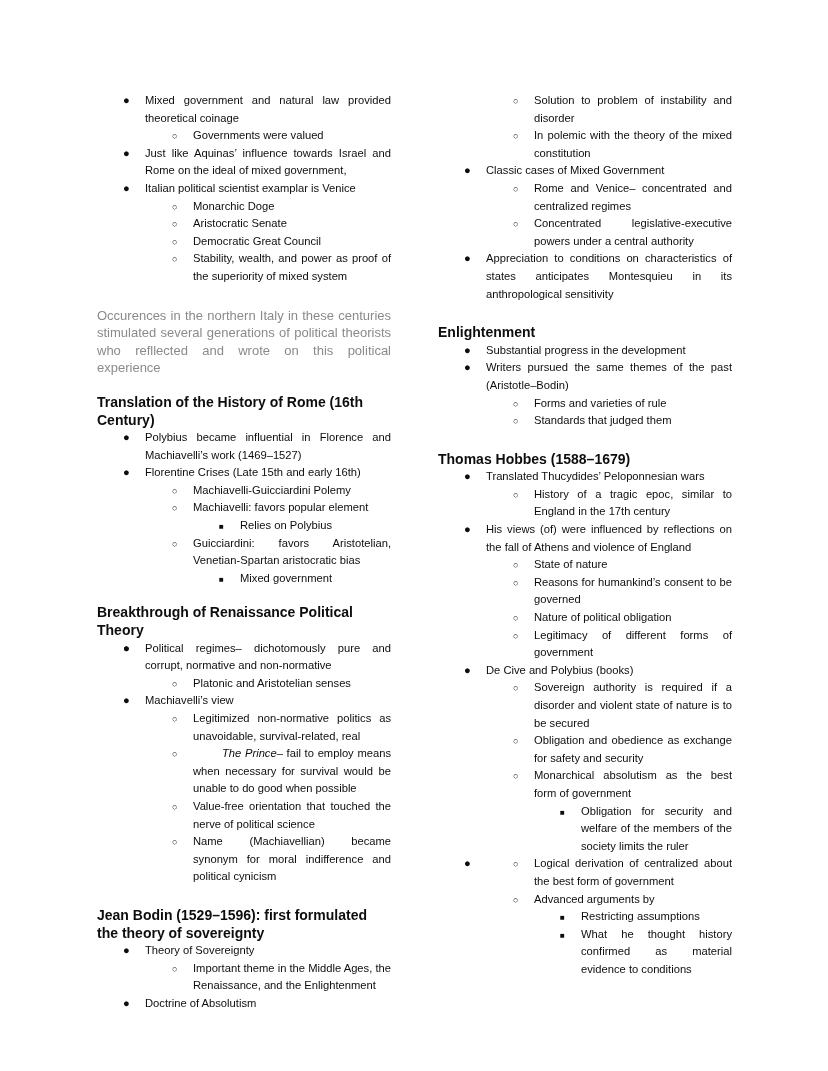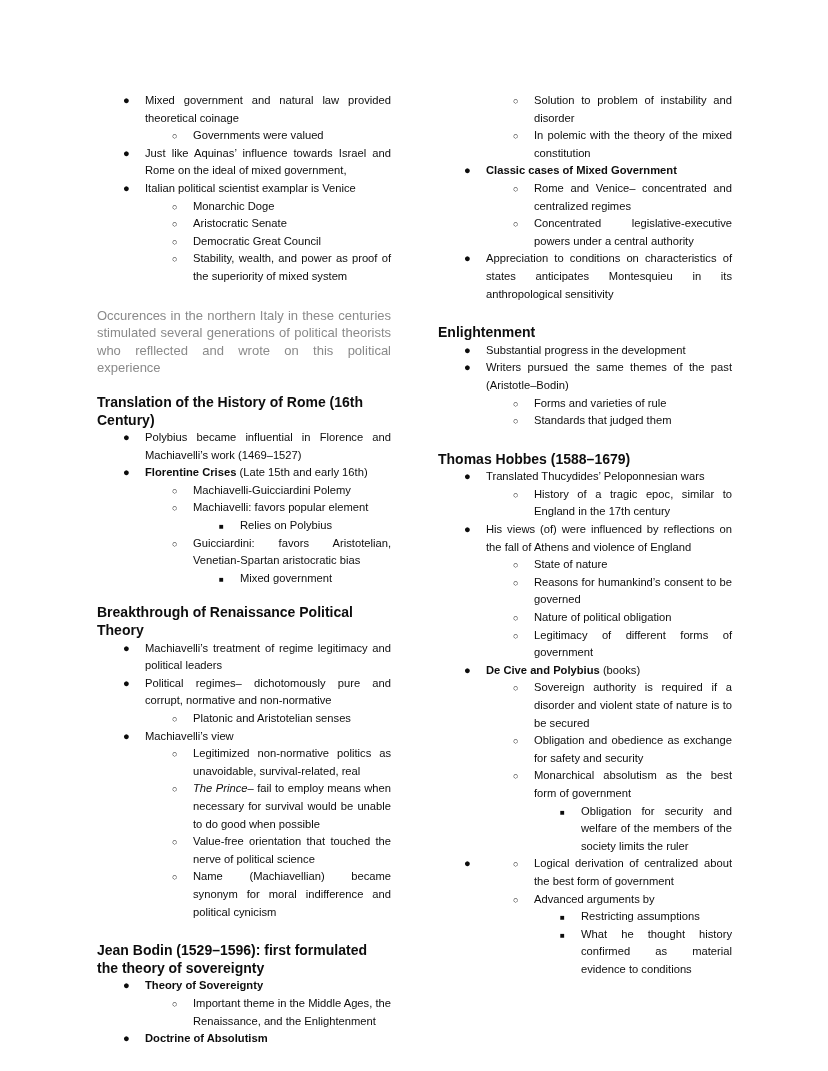--- a/index.html
+++ b/index.html
@@ -83,22 +83,22 @@
   
   .lv3 { padding-left: 143px; }
   .lv3 > .mk {
     position: absolute;
     left: 122px;
     top: 0;
     font-size: 8px;
     line-height: 19px;
   }
 
-  .b  { font-weight: bold; }
-  .i  { font-style: italic; }
+  .b  { font-weight: normal; }
+  .i  { font-style: italic; margin-left: 29px; }
   .gap-md { height: 17px; }
   .gap-lg { height: 21px; }
 </style>
 </head>
 <body>
 
 <div class="page">
 
   <div class="col col-left">
     <ul>
@@ -169,21 +169,20 @@
           <span class="mk">■</span>
           <span class="txt">Mixed government</span>
         </li>
       </ul>
     <div class="gap-md"></div>
 
     <h2 class="heading"><span>Breakthrough of Renaissance Political Theory</span></h2>
     <ul>
         <li class="lv1">
           <span class="mk">●</span>
-          <span class="txt">Machiavelli’s treatment of regime legitimacy and political leaders</span>
         </li>
         <li class="lv1">
           <span class="mk">●</span>
           <span class="txt">Political regimes– dichotomously pure and corrupt, normative and non-normative</span>
         </li>
         <li class="lv2">
           <span class="mk">○</span>
           <span class="txt">Platonic and Aristotelian senses</span>
         </li>
         <li class="lv1">

